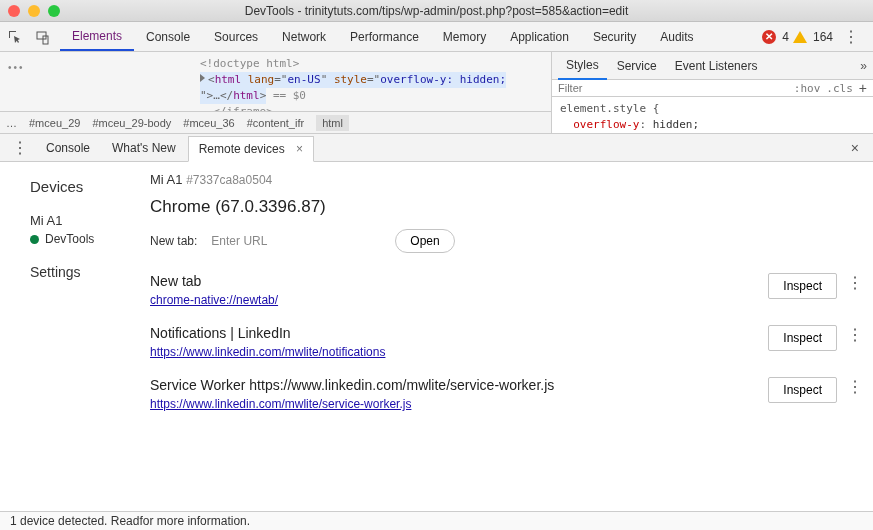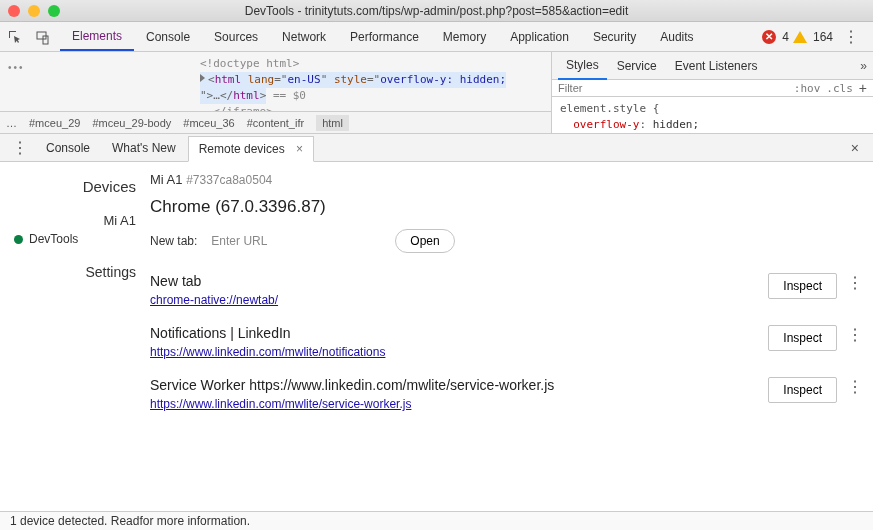--- a/index.html
+++ b/index.html
@@ -41,21 +41,21 @@
 .filter-row .tag { font-family: Menlo, monospace; font-size: 11px; color: #777; }
 .filter-row .plus { font-size: 14px; color: #555; }
 .style-body { font-family: Menlo, monospace; font-size: 11px; color: #555; padding: 4px 8px; line-height: 16px; }
 .style-body .prop { color: #c80000; }
 .style-body .sval { color: #333; }
 .drawer-tabstrip { height: 28px; background: #f3f3f3; border-bottom: 1px solid #ccc; display: flex; align-items: center; gap: 2px; padding: 0 6px; }
 .drawer-tabstrip .d-tab { padding: 5px 10px; font-size: 12px; color: #333; }
 .drawer-tabstrip .d-tab.active { background: #fff; border: 1px solid #ccc; border-bottom: 1px solid #fff; position: relative; top: 1px; }
 .drawer-tabstrip .close { padding: 0 8px; color: #555; margin-left: auto; font-size: 14px; }
 .drawer-body { flex: 1; display: flex; overflow: hidden; }
-.sidebar { width: 150px; padding: 16px 14px; border-right: 0; text-align: right; }
+.sidebar { width: 150px; padding: 16px 30px; border-right: 0; }
 .sidebar h3 { font-size: 15px; font-weight: 400; color: #333; margin-bottom: 18px; }
 .sidebar .device { font-size: 13px; color: #333; margin-bottom: 4px; }
 .sidebar .status { display: flex; align-items: center; gap: 6px; font-size: 12px; color: #333; margin-bottom: 18px; }
 .status-dot { width: 9px; height: 9px; border-radius: 50%; background: #0b8043; }
 .sidebar .settings { font-size: 14px; color: #333; }
 .main { flex: 1; padding: 10px 12px 10px 0; overflow: auto; }
 .dev-header { font-size: 13px; color: #333; margin-bottom: 10px; }
 .dev-header .hash { color: #888; font-size: 12px; margin-top: 35px; }
 .chrome-ver { font-size: 17px; color: #222; margin: 10px 0 12px; }
 .newtab-row { display: flex; align-items: center; gap: 14px; font-size: 12px; margin-bottom: 20px; }

